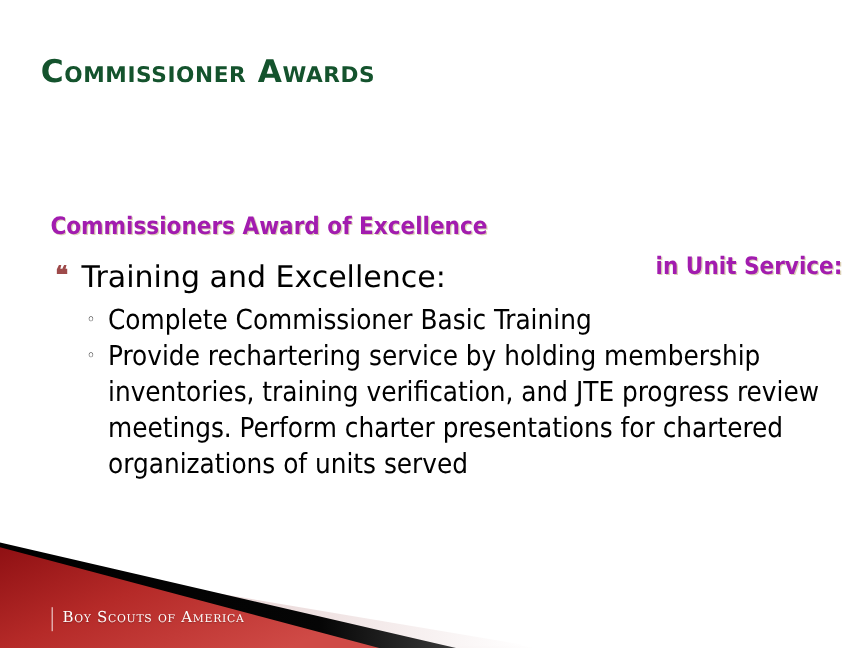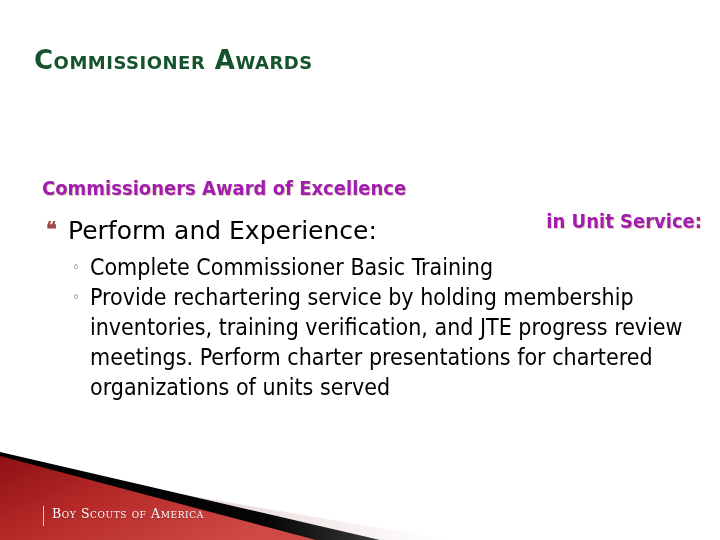--- a/index.html
+++ b/index.html
@@ -156,21 +156,21 @@
 
   <div class="subtitle">
     <span class="l1">Commissioners Award of Excellence</span>
     <span class="l2">in Unit Service:</span>
   </div>
 
   <div class="body-block">
 
     <div class="lvl1">
       <span class="lvl1-marker">❝</span>
-      <span class="lvl1-text">Perform and Experience:</span>
+      <span class="lvl1-text">Training and Excellence:</span>
     </div>
 
     <div class="sub-list">
 
       <div class="lvl2">
         <span class="lvl2-marker">◦</span>
         <span class="lvl2-text">Complete Commissioner Basic Training</span>
       </div>
 
       <div class="lvl2">

